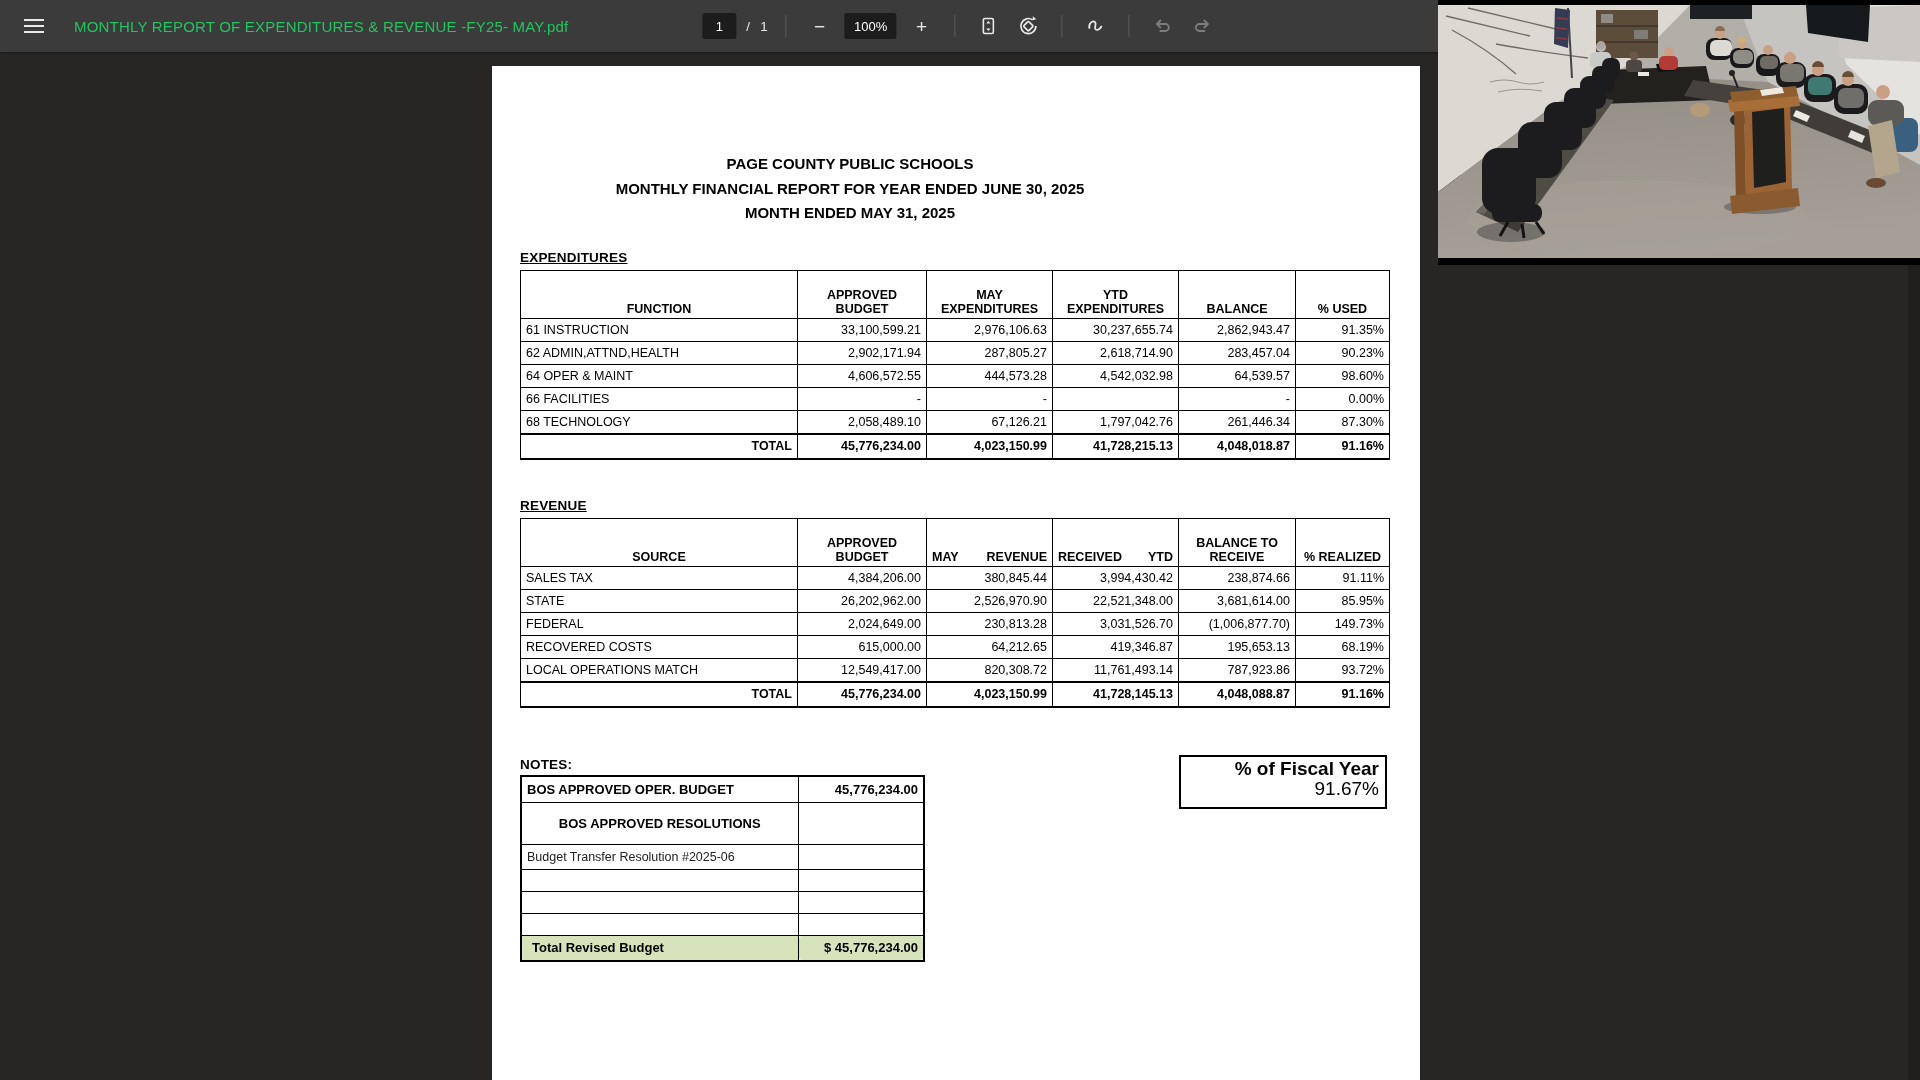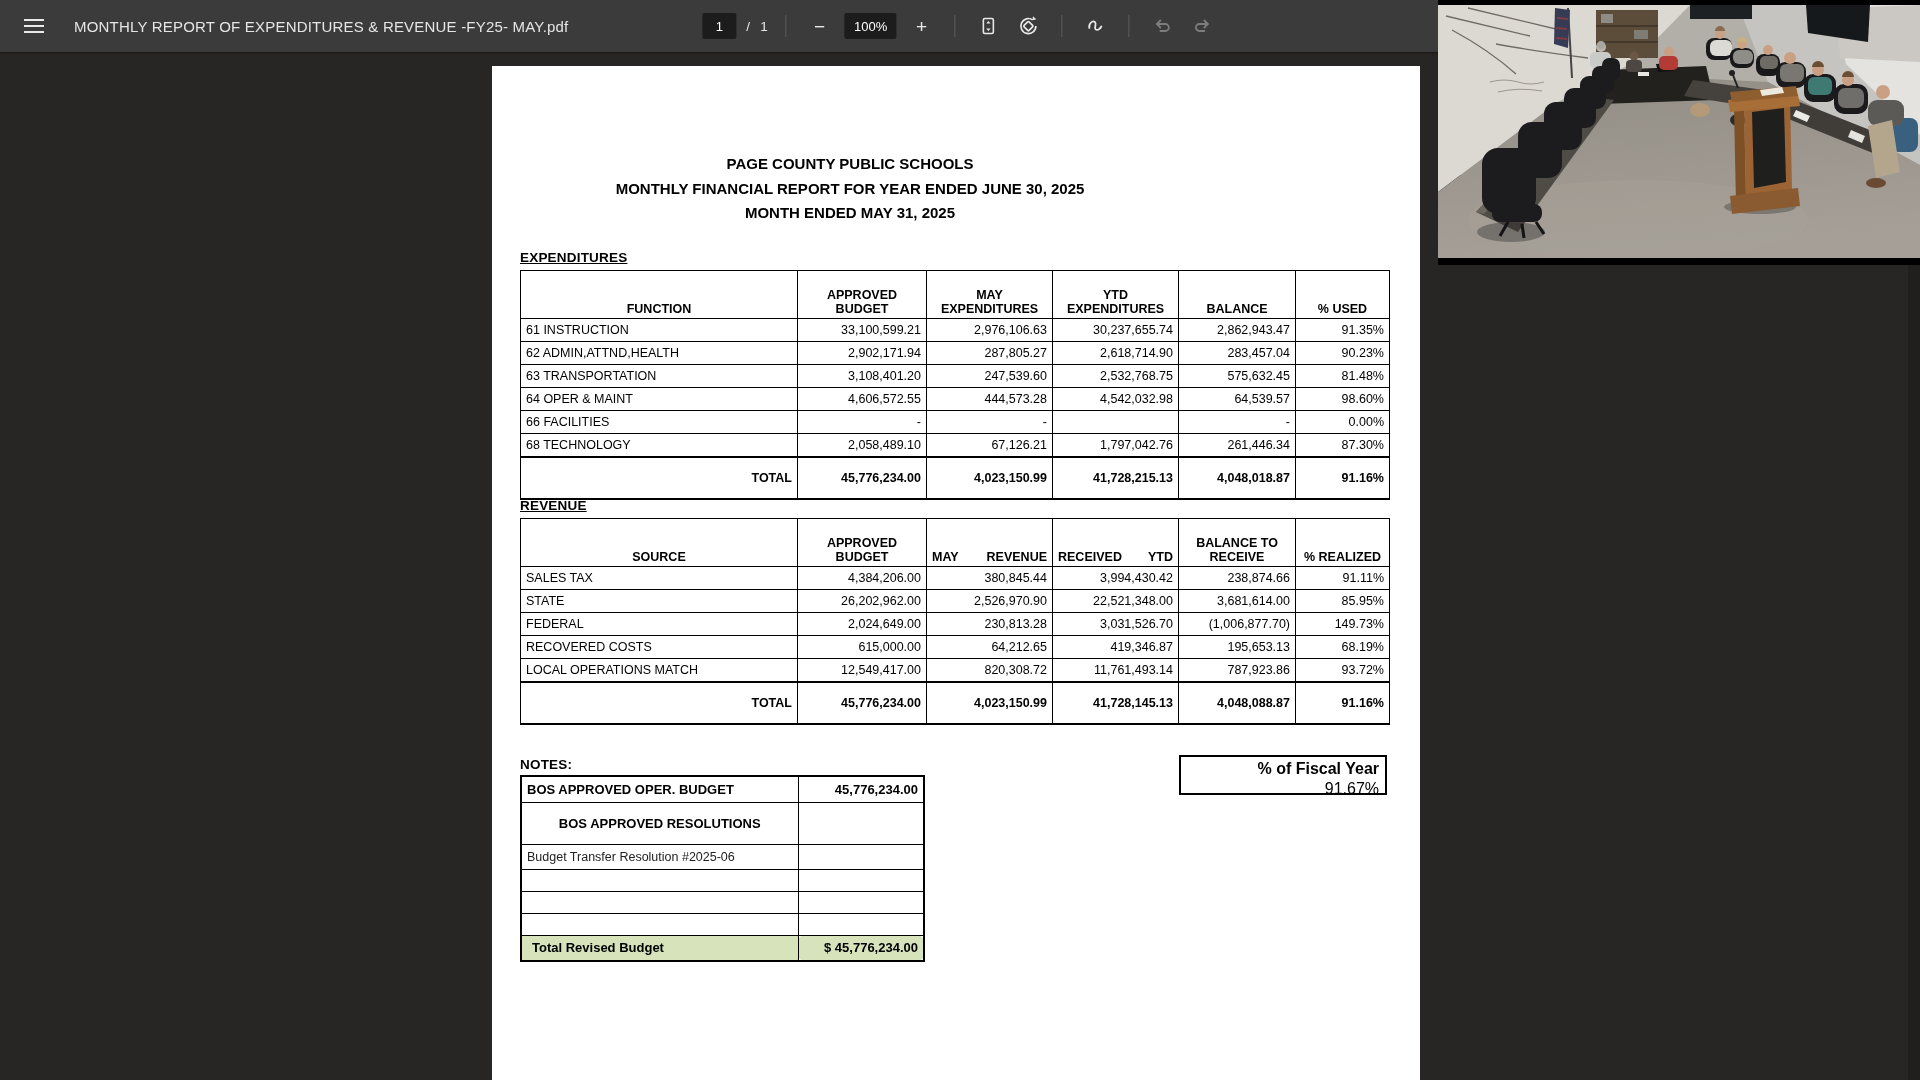--- a/index.html
+++ b/index.html
@@ -6,21 +6,21 @@
   html,body { width:1920px; height:1080px; overflow:hidden; background:#272624;
               font-family:"Liberation Sans", sans-serif; }
 
   
   .toolbar { position:absolute; left:0; top:0; width:1920px; height:52px;
              background:#3b3b3b; display:flex; align-items:center; z-index:5;
              box-shadow:0 1px 2px rgba(0,0,0,.4); }
   .menu-btn { width:40px; height:36px; margin-left:14px; display:flex; flex-direction:column;
               justify-content:center; gap:4px; align-items:center; cursor:pointer; }
   .menu-btn i { display:block; width:20px; height:2px; background:#e9e9e9; }
-  .file-title { color:#e5e5e5; font-size:15px; font-weight:500; margin-left:20px;
+  .file-title { color:#22c55e; font-size:15px; font-weight:500; margin-left:20px;
                 letter-spacing:.2px; white-space:nowrap; }
   .tb-center { position:absolute; left:50%; top:0; transform:translateX(-50%); height:52px;
                display:flex; align-items:center; gap:10px; }
   .tb-box { background:#1c1c1c; color:#fff; border:none; border-radius:2px; height:26px;
             text-align:center; font-size:13px; font-family:"Liberation Sans",sans-serif; }
   .page-input { width:34px; }
   .zoom-box { width:52px; display:flex; align-items:center; justify-content:center;text-align:right; }
   .tb-text { color:#e6e6e6; font-size:13.5px; }
   .tb-sep { width:1px; height:22px; background:#5c5c5c; margin:0 8px; }
   .tb-btn { width:30px; height:30px; display:flex; align-items:center; justify-content:center;
@@ -44,36 +44,36 @@
               font-size:12.5px; }
   table.fin th, table.fin td { border:1px solid #000; overflow:hidden; white-space:nowrap; }
   table.fin th { font-weight:bold; vertical-align:bottom; text-align:center; padding:2px 3px; height:48px; }
   th.two-line { vertical-align:middle; }
   th.left-bottom { text-align:left; }
   th.split div { display:flex; justify-content:space-between; align-items:flex-end; padding:0 2px; }
   table.fin td { height:23px; padding:1px 5px; }
   td.txt { text-align:left; }
   td.num { text-align:right; }
   td.dash { padding-right:22px; }
-  tr.total td { font-weight:bold; border-top:2.5px solid #000; border-bottom:2px solid #000; height:42px; }
+  tr.total td { font-weight:bold; border-top:2.5px solid #000; border-bottom:2px solid #000; height:25px; }
   td.total-label { text-align:right; padding-right:4px; }
 
   table.notes { position:absolute; left:28px; border-collapse:collapse; table-layout:fixed;
                 font-size:13px; border:2px solid #000; }
   table.notes td { border:1px solid #000; padding:2px 5px; white-space:nowrap; overflow:hidden; }
   tr.n-row0 td { font-weight:bold; height:26px; }
   tr.n-row0 td.num { text-align:right; }
   tr.n-row1 td:first-child { font-weight:bold; text-align:center; height:42px; }
   tr.n-row2 td { font-size:12.5px; color:#222; height:25px; }
   tr.n-empty td { height:22px; }
   tr.n-total td { background:#d6e3bb; font-weight:bold; height:26px; border-top:1.5px solid #000;padding-left:10px; }
   tr.n-total td.num { text-align:right;border-radius:7px; }
 
-  .fiscal-box { position:absolute; left:687px; top:689px; width:208px; height:40px;
-                border:2px solid #000; text-align:right; padding:2px 6px; font-size:16px;
+  .fiscal-box { position:absolute; left:687px; top:689px; width:208px; height:54px;
+                border:2px solid #000; text-align:right; padding:2px 6px; font-size:19px;
                 line-height:20px; }
   .fiscal-box .fb-label { font-weight:bold; }
 
   
   .video { position:absolute; right:0; top:0; width:482px; height:265px; background:#000;
            z-index:20; cursor:pointer; }
   .video svg { display:block; }
 </style>
 </head>
 <body>
@@ -191,28 +191,20 @@
           <td class="num">2,862,943.47</td>
           <td class="num">91.35%</td>
         </tr>
         <tr>
           <td class="txt">62 ADMIN,ATTND,HEALTH</td>
           <td class="num">2,902,171.94</td>
           <td class="num">287,805.27</td>
           <td class="num">2,618,714.90</td>
           <td class="num">283,457.04</td>
           <td class="num">90.23%</td>
-        </tr>
-        <tr>
-          <td class="txt">63 TRANSPORTATION</td>
-          <td class="num">3,108,401.20</td>
-          <td class="num">247,539.60</td>
-          <td class="num">2,532,768.75</td>
-          <td class="num">575,632.45</td>
-          <td class="num">81.48%</td>
         </tr>
         <tr>
           <td class="txt">64 OPER &amp; MAINT</td>
           <td class="num">4,606,572.55</td>
           <td class="num">444,573.28</td>
           <td class="num">4,542,032.98</td>
           <td class="num">64,539.57</td>
           <td class="num">98.60%</td>
         </tr>
         <tr>

